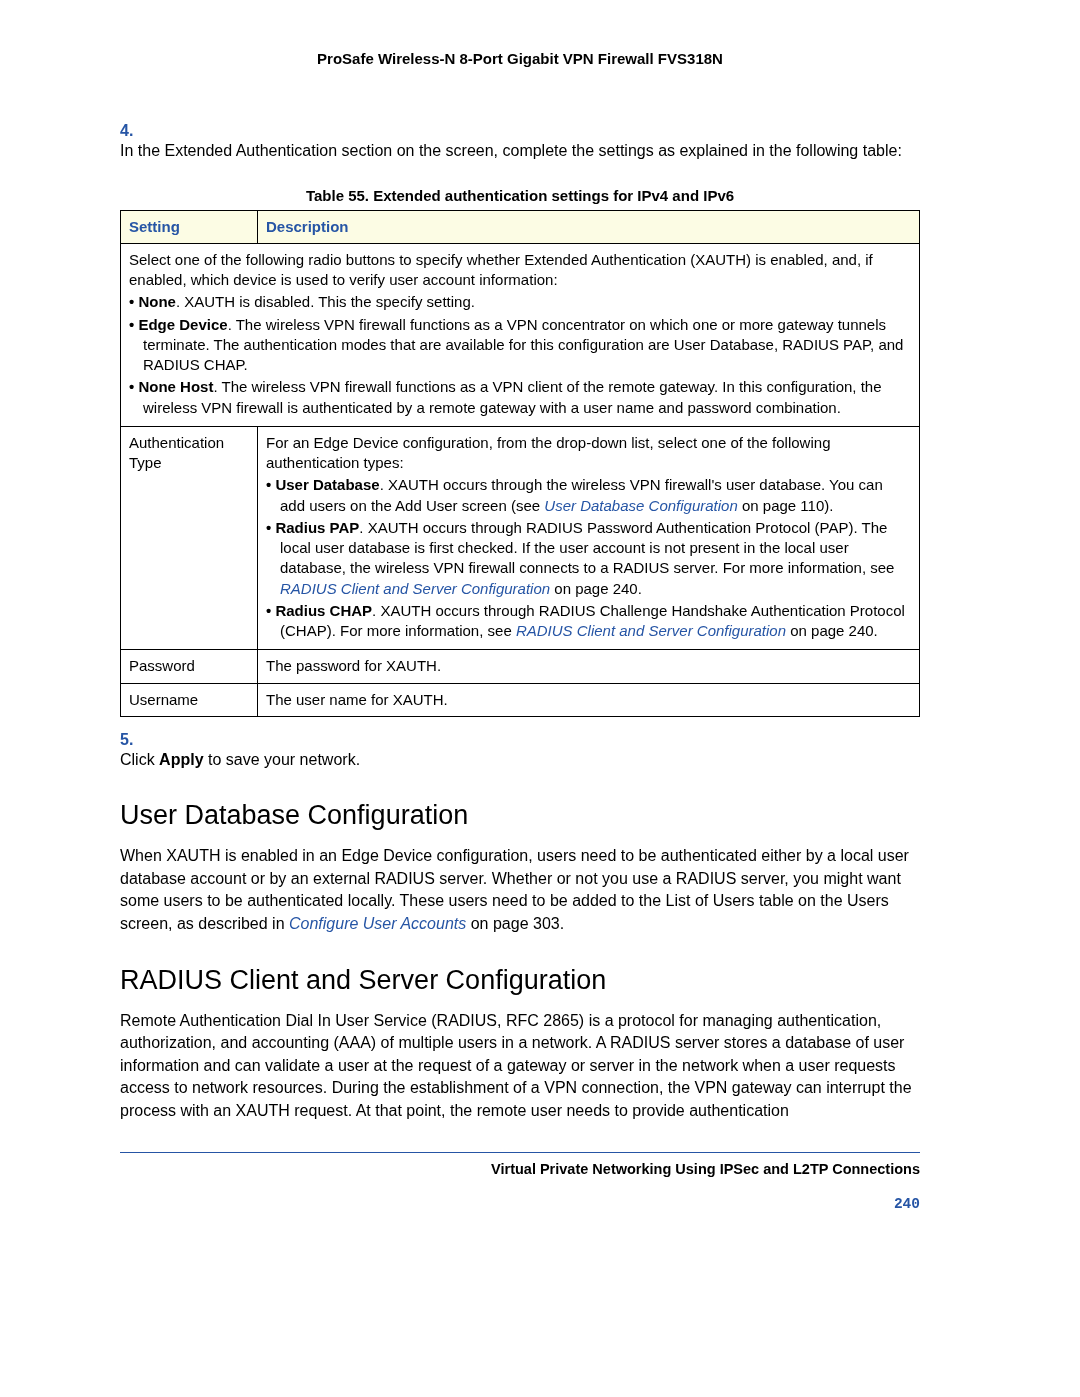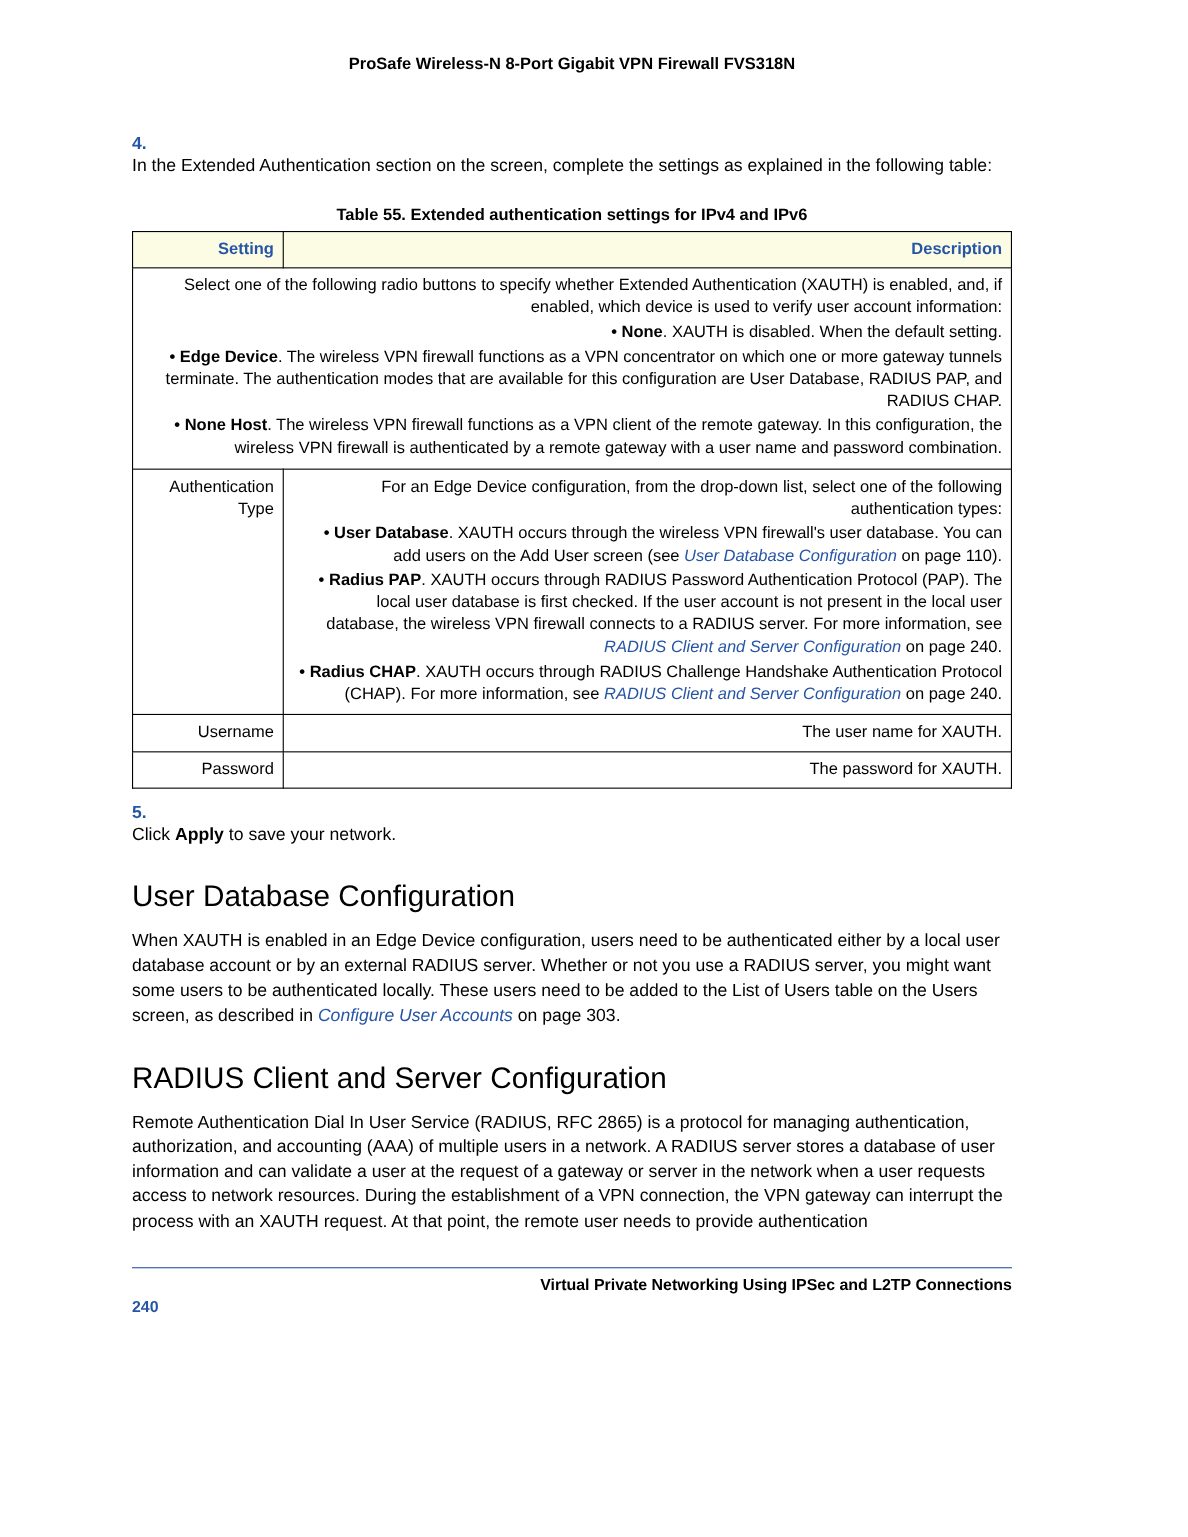--- a/index.html
+++ b/index.html
@@ -44,21 +44,21 @@
     text-align: center;
   }
   table.settings {
     border-collapse: collapse;
     width: 100%;
     font-size: 15px;
   }
   table.settings th, table.settings td {
     border: 1px solid #000;
     padding: 6px 8px;
-    text-align: right;
+    text-align: left;
     vertical-align: top;
     line-height: 1.35;
   }
   table.settings th {
     background: #fcfce4;
     color: #2655a5;
     font-weight: bold;
   }
   .bullet { margin: 2px 0 2px 0; padding-left: 14px; text-indent: -14px; }
   .bullet::before { content: "• "; font-weight: bold; }
@@ -78,25 +78,26 @@
     border: none;
     border-top: 1px solid #2655a5;
     margin: 30px 0 8px 0;
   }
   .footer-title {
     text-align: right;
     font-weight: bold;
     font-size: 14.5px;
   }
   .footer-page {
-    text-align: left;
+    text-align: right;
     font-weight: bold;
     color: #2655a5;
     font-size: 14.5px;
-    margin-top: 4px;
+    margin-top: 19px;
+    font-family: Liberation Mono, monospace;
   }
   b { font-weight: bold; }
 </style>
 </head>
 <body>
 
 <div class="page">
 
   <div class="header-title">ProSafe Wireless-N 8-Port Gigabit VPN Firewall FVS318N</div>
 
@@ -111,21 +112,21 @@
     <tbody>
         <tr>
       <th style="width:120px">Setting</th>
       <th>Description</th>
     </tr>
 
     <tr>
       <td colspan="2">
         <div>Select one of the following radio buttons to specify whether Extended Authentication (XAUTH) is enabled, and, if enabled, which device is used to verify user account information:</div>
         <div class="bullet">
-          <b>None</b><span>. XAUTH is disabled. When the default setting.</span>
+          <b>None</b><span>. XAUTH is disabled. This the specify setting.</span>
         </div>
         <div class="bullet">
           <b>Edge Device</b><span>. The wireless VPN firewall functions as a VPN concentrator on which one or more gateway tunnels terminate. The authentication modes that are available for this configuration are User Database, RADIUS PAP, and RADIUS CHAP.</span>
         </div>
         <div class="bullet">
           <b>None Host</b><span>. The wireless VPN firewall functions as a VPN client of the remote gateway. In this configuration, the wireless VPN firewall is authenticated by a remote gateway with a user name and password combination.</span>
         </div>
       </td>
     </tr>
 
@@ -139,26 +140,26 @@
         <div class="bullet">
           <b>Radius PAP</b><span>. XAUTH occurs through RADIUS Password Authentication Protocol (PAP). The local user database is first checked. If the user account is not present in the local user database, the wireless VPN firewall connects to a RADIUS server. For more information, see </span><span class="link">RADIUS Client and Server Configuration</span><span> on page 240.</span>
         </div>
         <div class="bullet">
           <b>Radius CHAP</b><span>. XAUTH occurs through RADIUS Challenge Handshake Authentication Protocol (CHAP). For more information, see </span><span class="link">RADIUS Client and Server Configuration</span><span> on page 240.</span>
         </div>
       </td>
     </tr>
 
     <tr>
+      <td>Password</td>
+      <td>The password for XAUTH.</td>
+    </tr>
+    <tr>
       <td>Username</td>
       <td>The user name for XAUTH.</td>
-    </tr>
-    <tr>
-      <td>Password</td>
-      <td>The password for XAUTH.</td>
     </tr>
   </tbody>
     </table>
 
   <div class="num-item" style="margin-top:14px">
     <span class="num-marker">5.</span>
     <span class="num-body">
       <span>Click </span><b>Apply</b><span> to save your network.</span>
     </span>
   </div>

